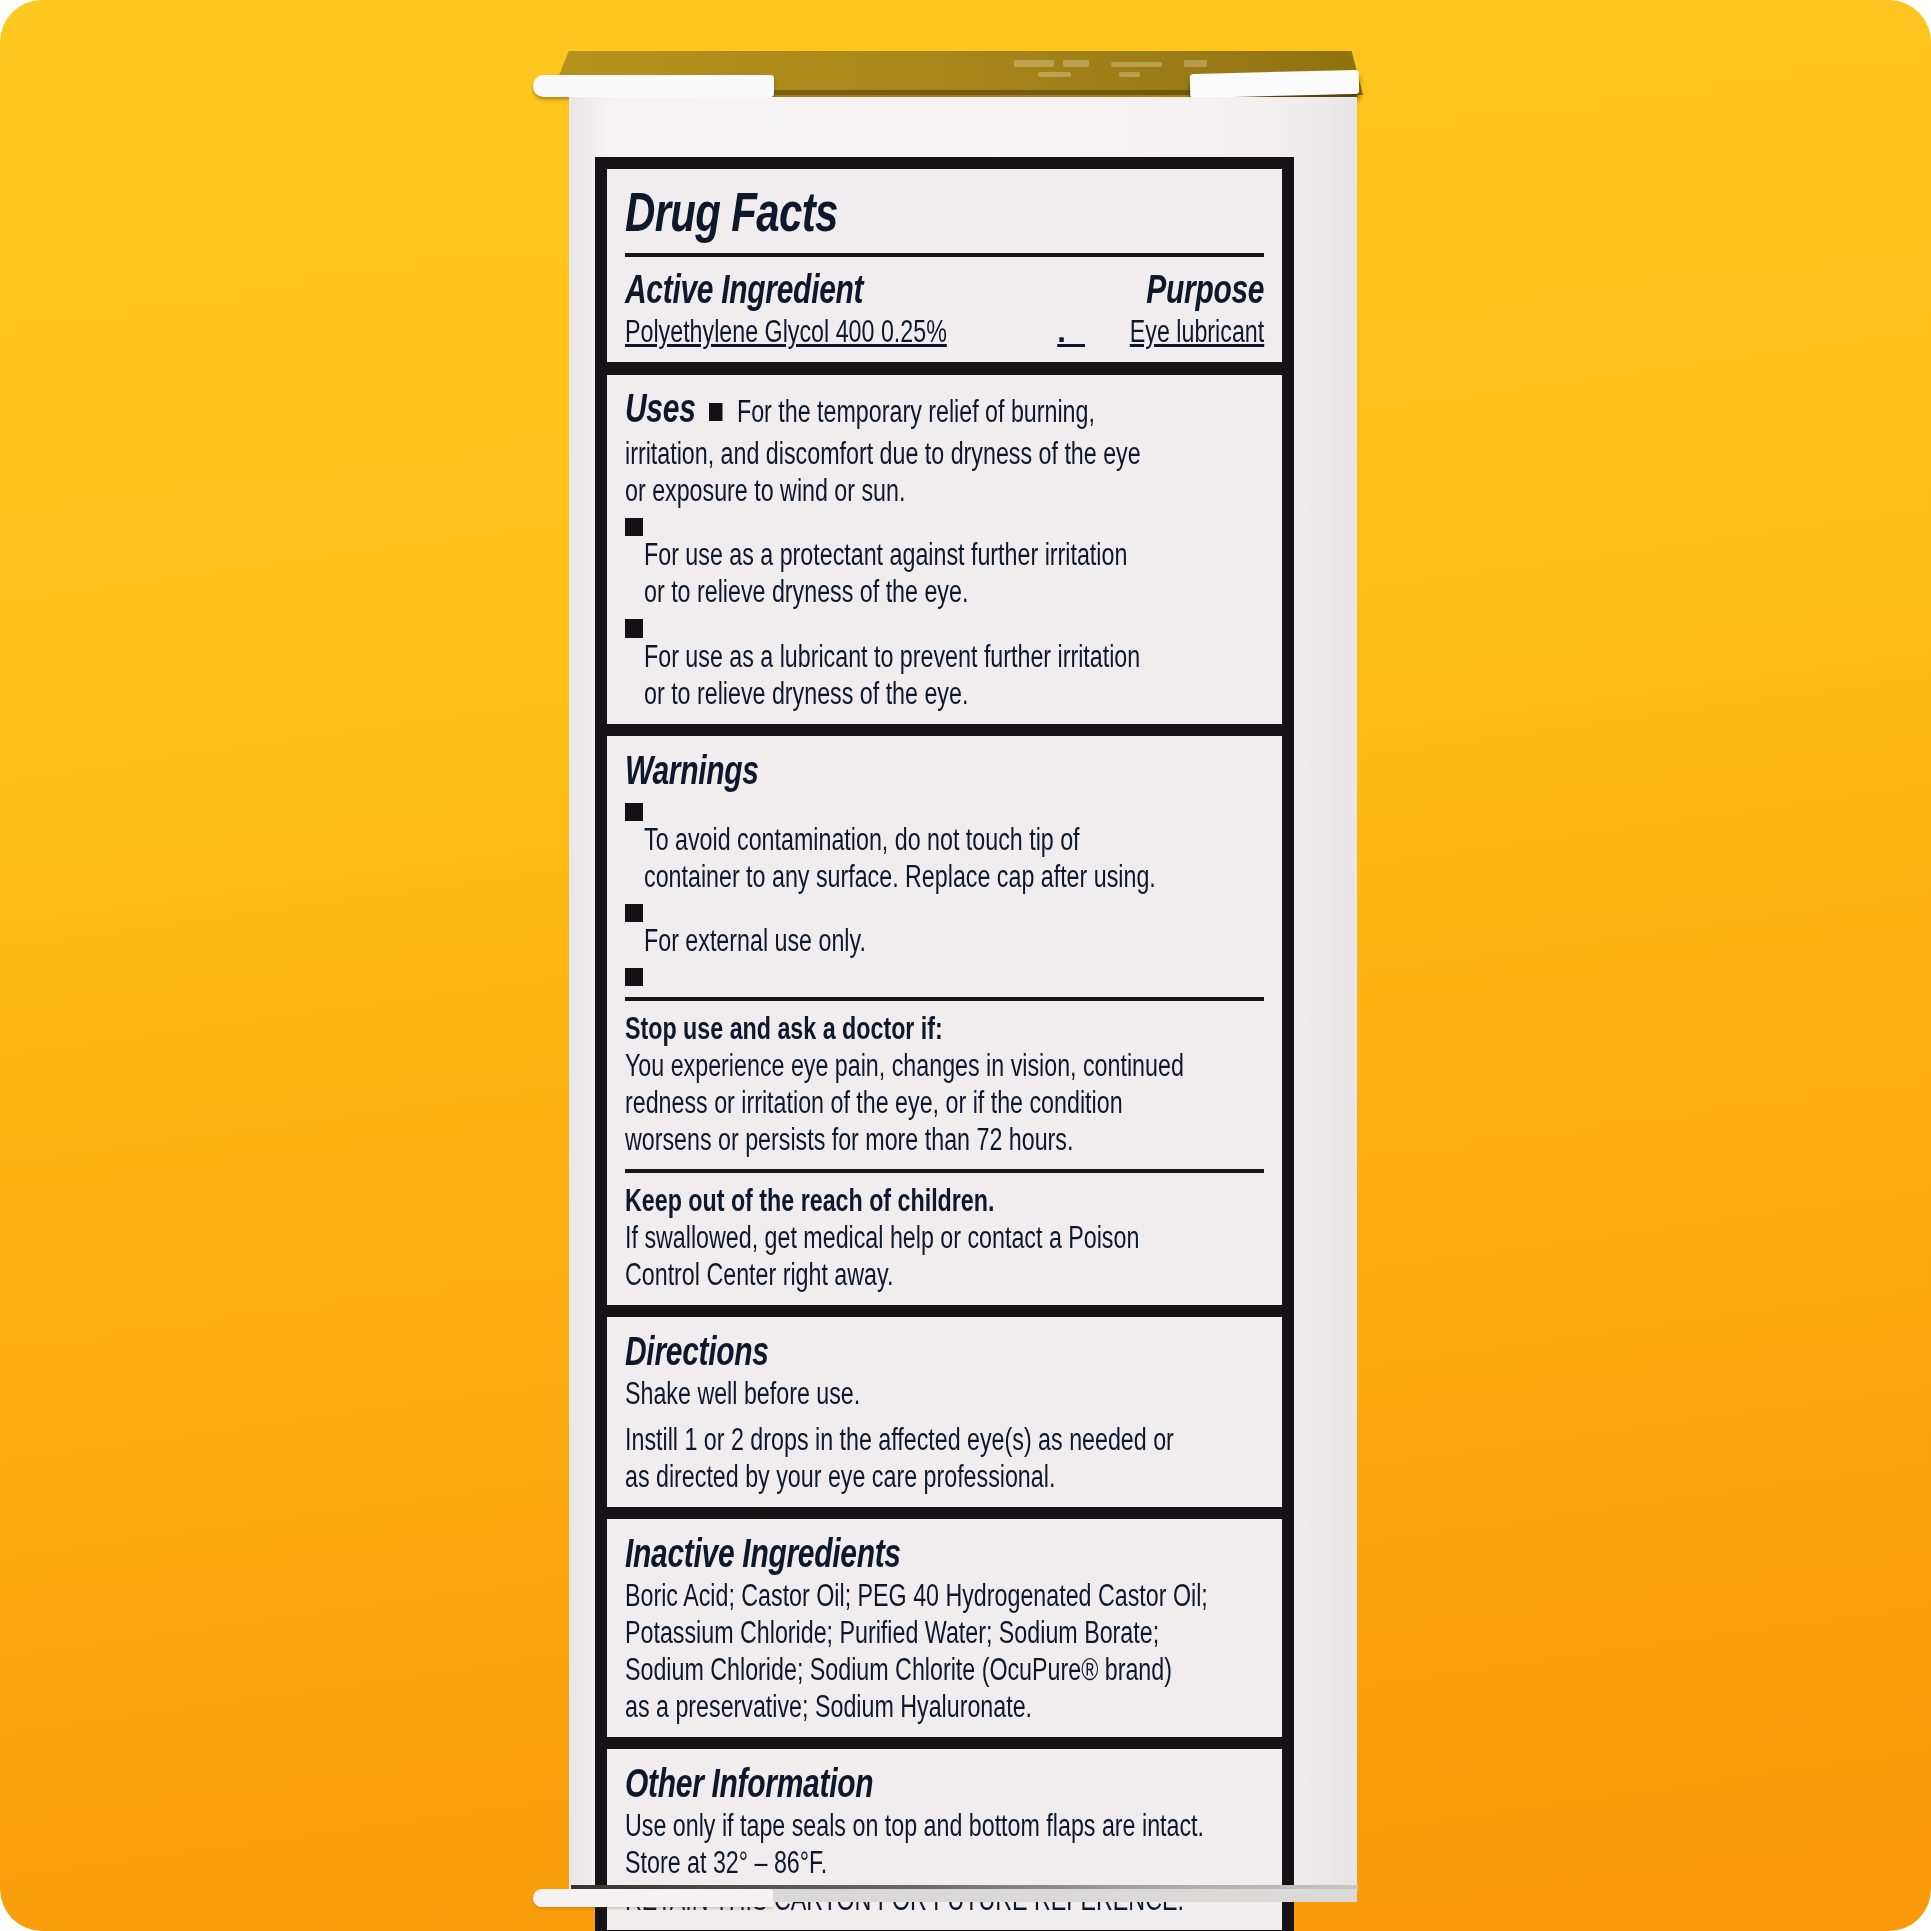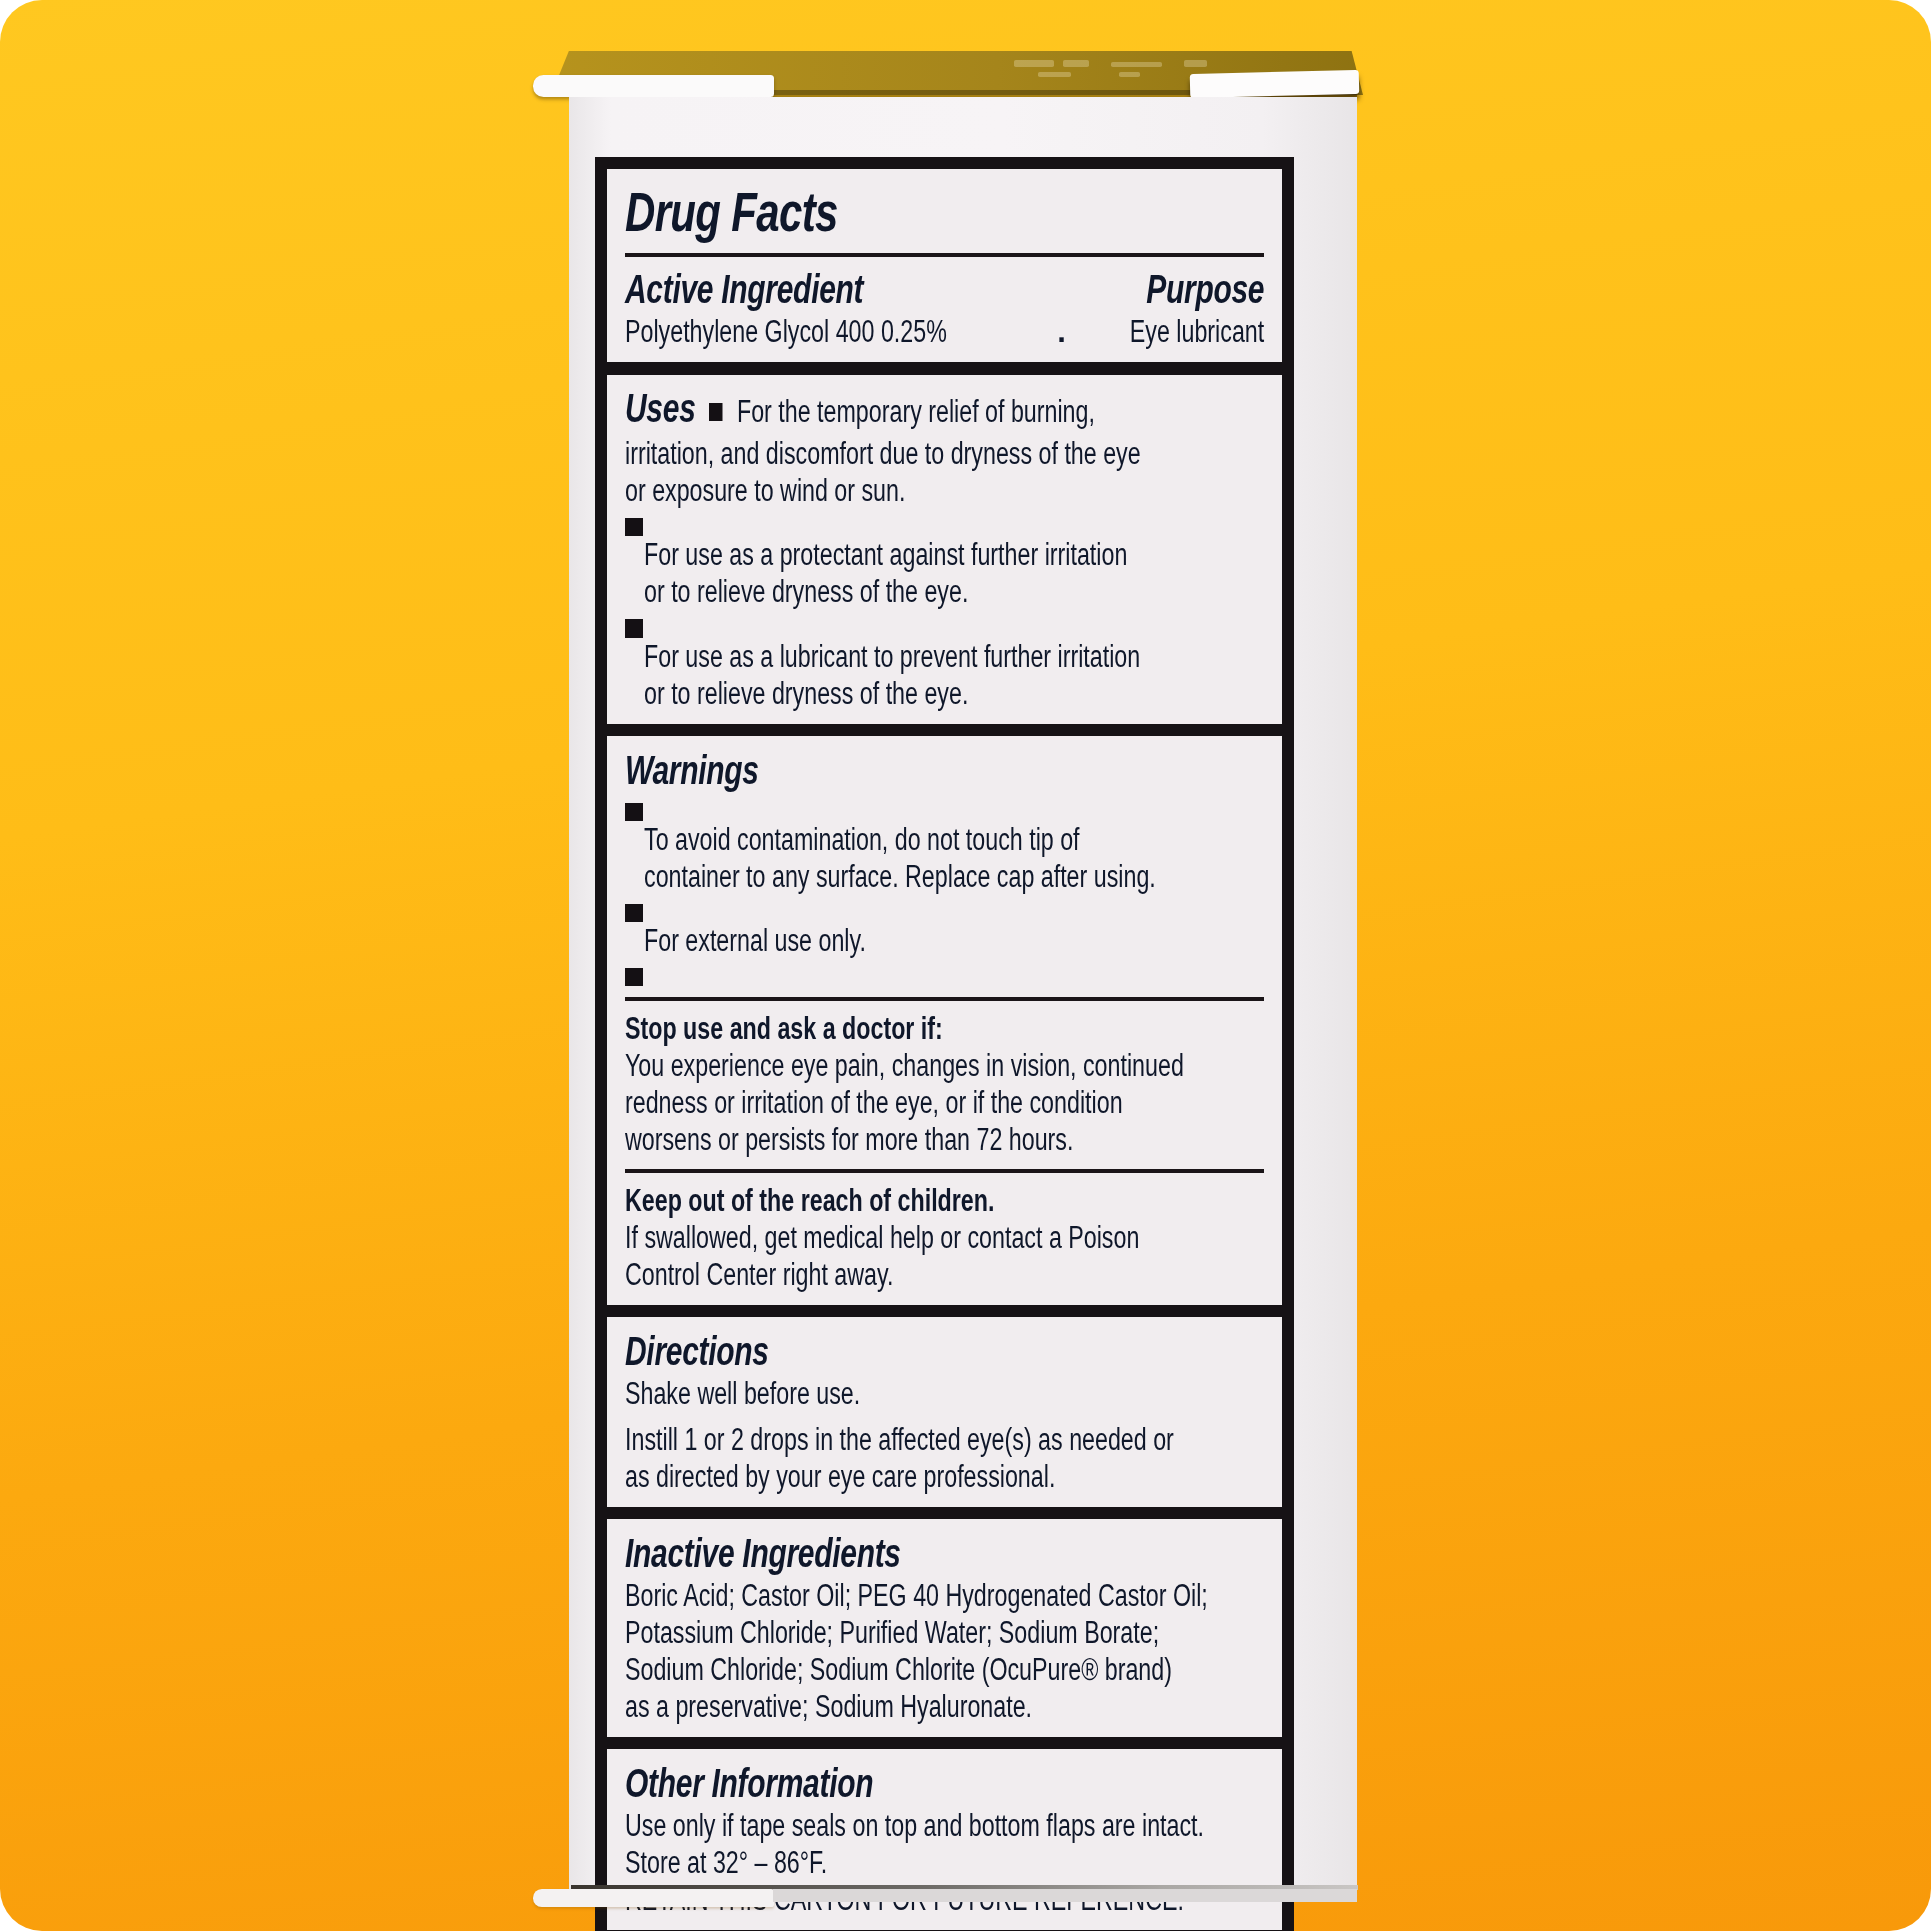--- a/index.html
+++ b/index.html
@@ -40,21 +40,21 @@
   .rule{height:4.4px;background:#1b1518;margin:10.5px 0 8.8px;}
   .t{font-size:31px;line-height:37px;}
   .line{white-space:nowrap;transform:scaleX(0.75);transform-origin:0 50%;}
   .line-r{white-space:nowrap;transform:scaleX(0.75);transform-origin:100% 50%;}
   .h0{font-size:56px;line-height:63px;font-weight:bold;font-style:italic;letter-spacing:-0.9px;}
   .h1{font-size:40px;line-height:47px;font-weight:bold;font-style:italic;letter-spacing:-0.4px;}
   .ih{font-size:40px;font-weight:bold;font-style:italic;margin-right:17.6px;letter-spacing:-0.4px;}
   .bsub{font-weight:bold;}
   .caps{letter-spacing:0;}
   .ai-row{display:flex;justify-content:space-between;align-items:baseline;}
-  .leader{display:flex;align-items:baseline;}
+  .leader{display:flex;align-items:baseline;text-decoration:underline;}
   .dots{flex:1;overflow:hidden;white-space:nowrap;letter-spacing:5.3px;padding:0 3.5px;font-weight:bold;}
   .sqi{display:inline-block;width:18.4px;height:18.4px;background:#141014;margin-right:19.3px;vertical-align:0.9px;}
   .brow{display:flex;align-items:flex-start;flex-direction:column;}
   .sq{flex:none;width:18.4px;height:18.4px;background:#141014;margin:8.8px 0 0;}
   .bl{margin-left:19.3px;}
   .gap{height:8.8px;}
 </style>
 </head>
 <body>
 

